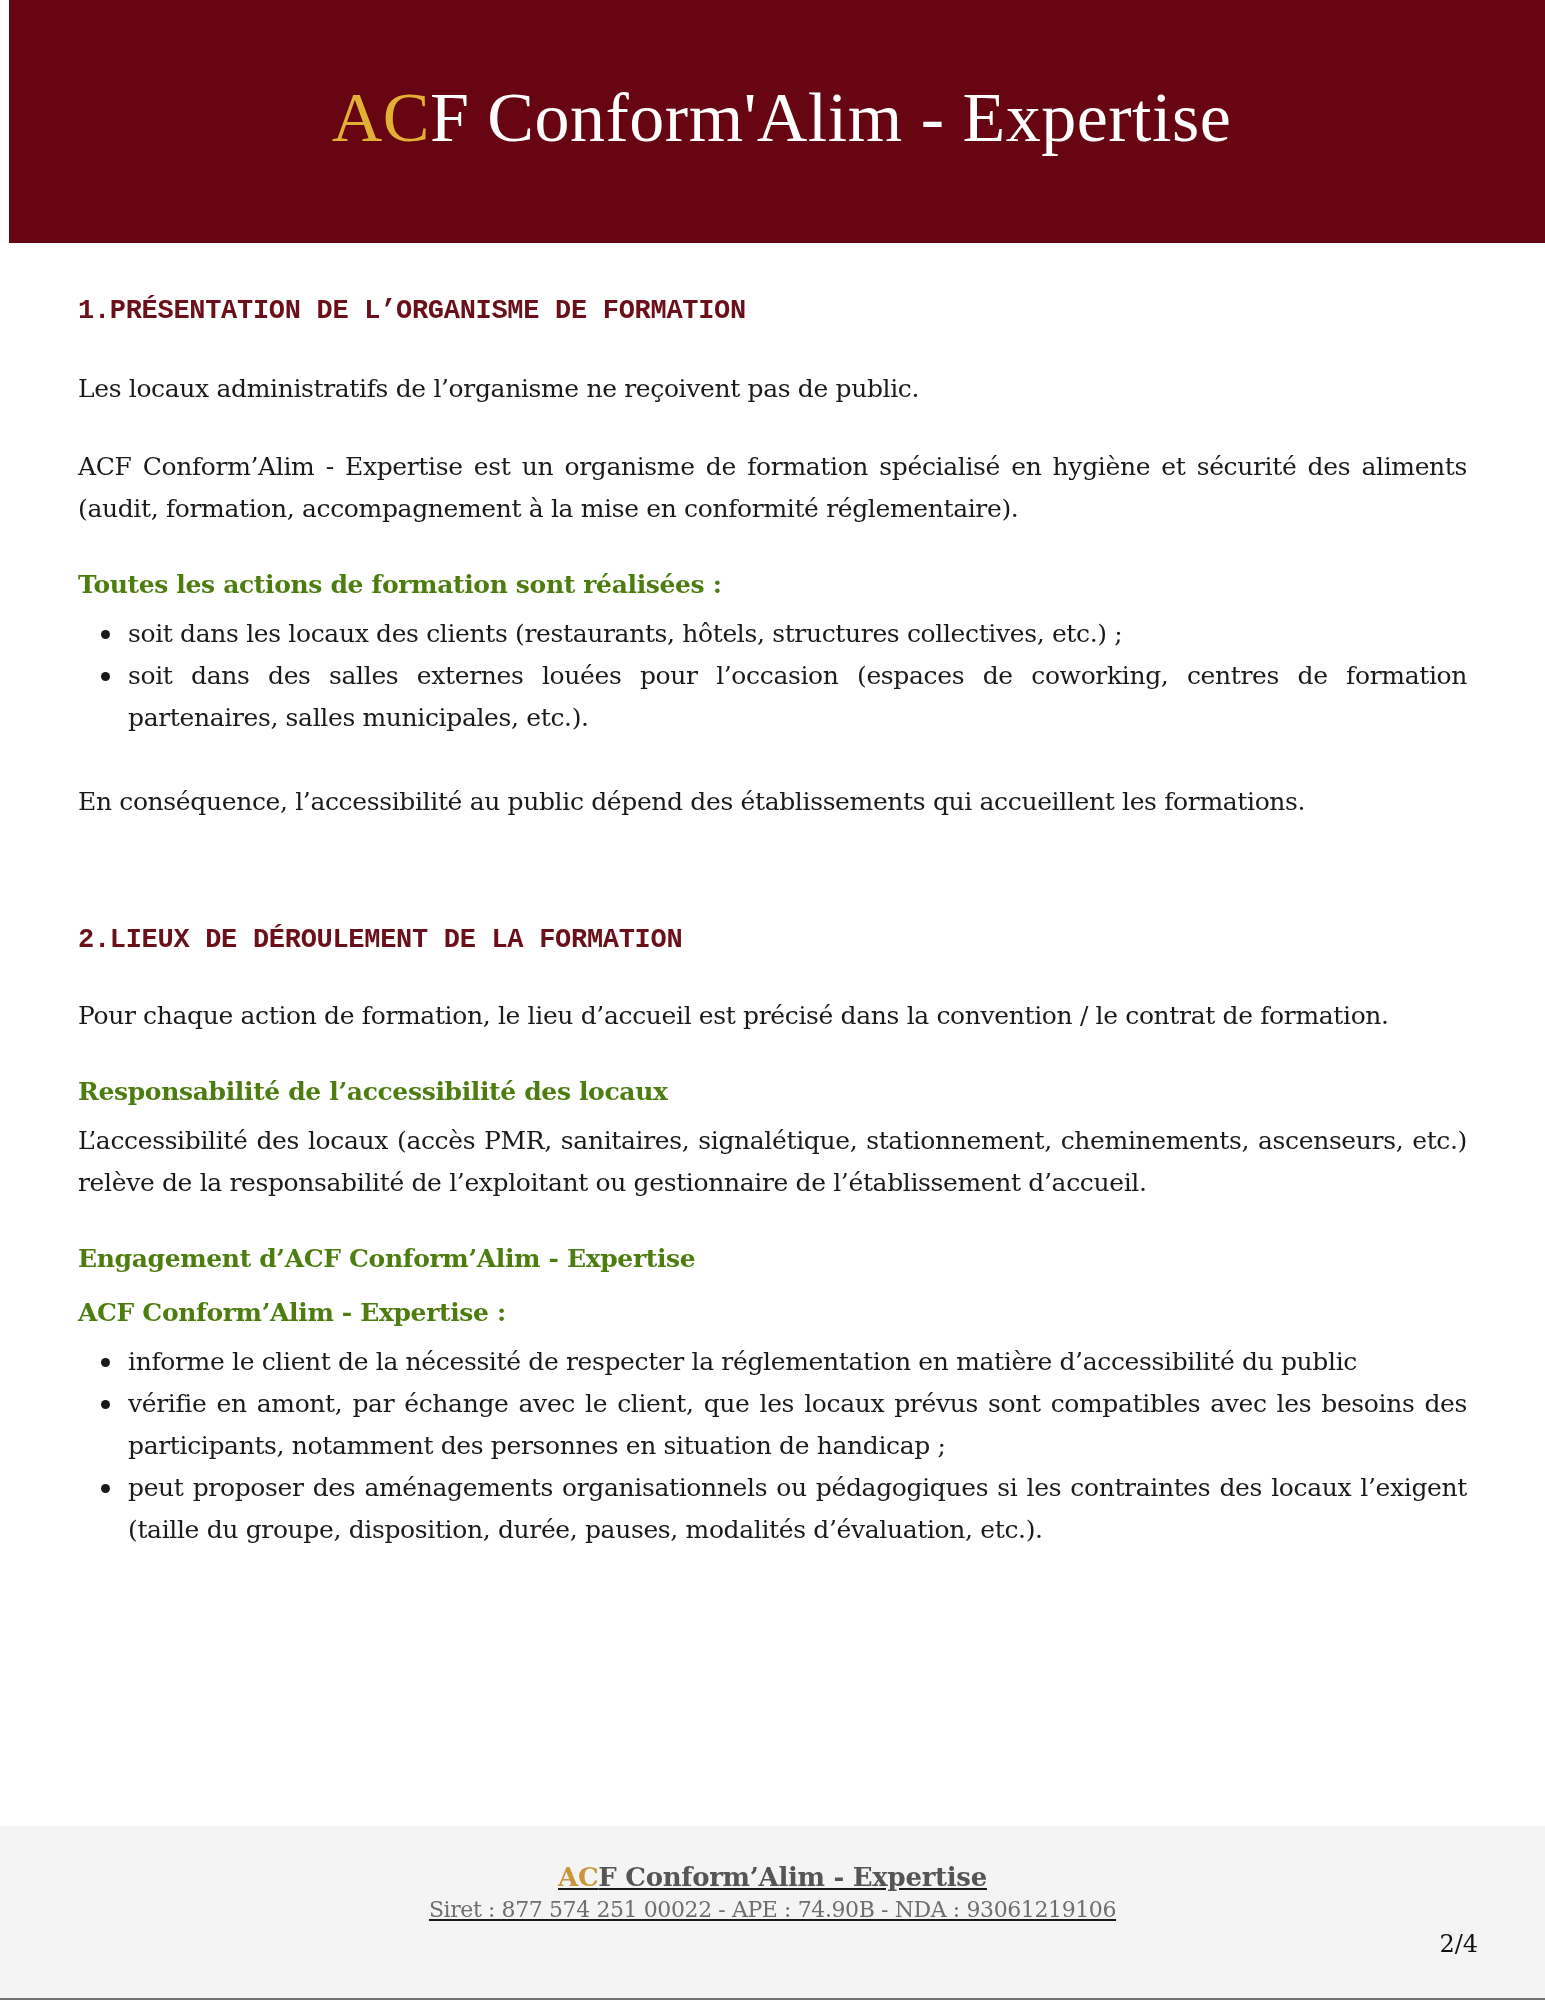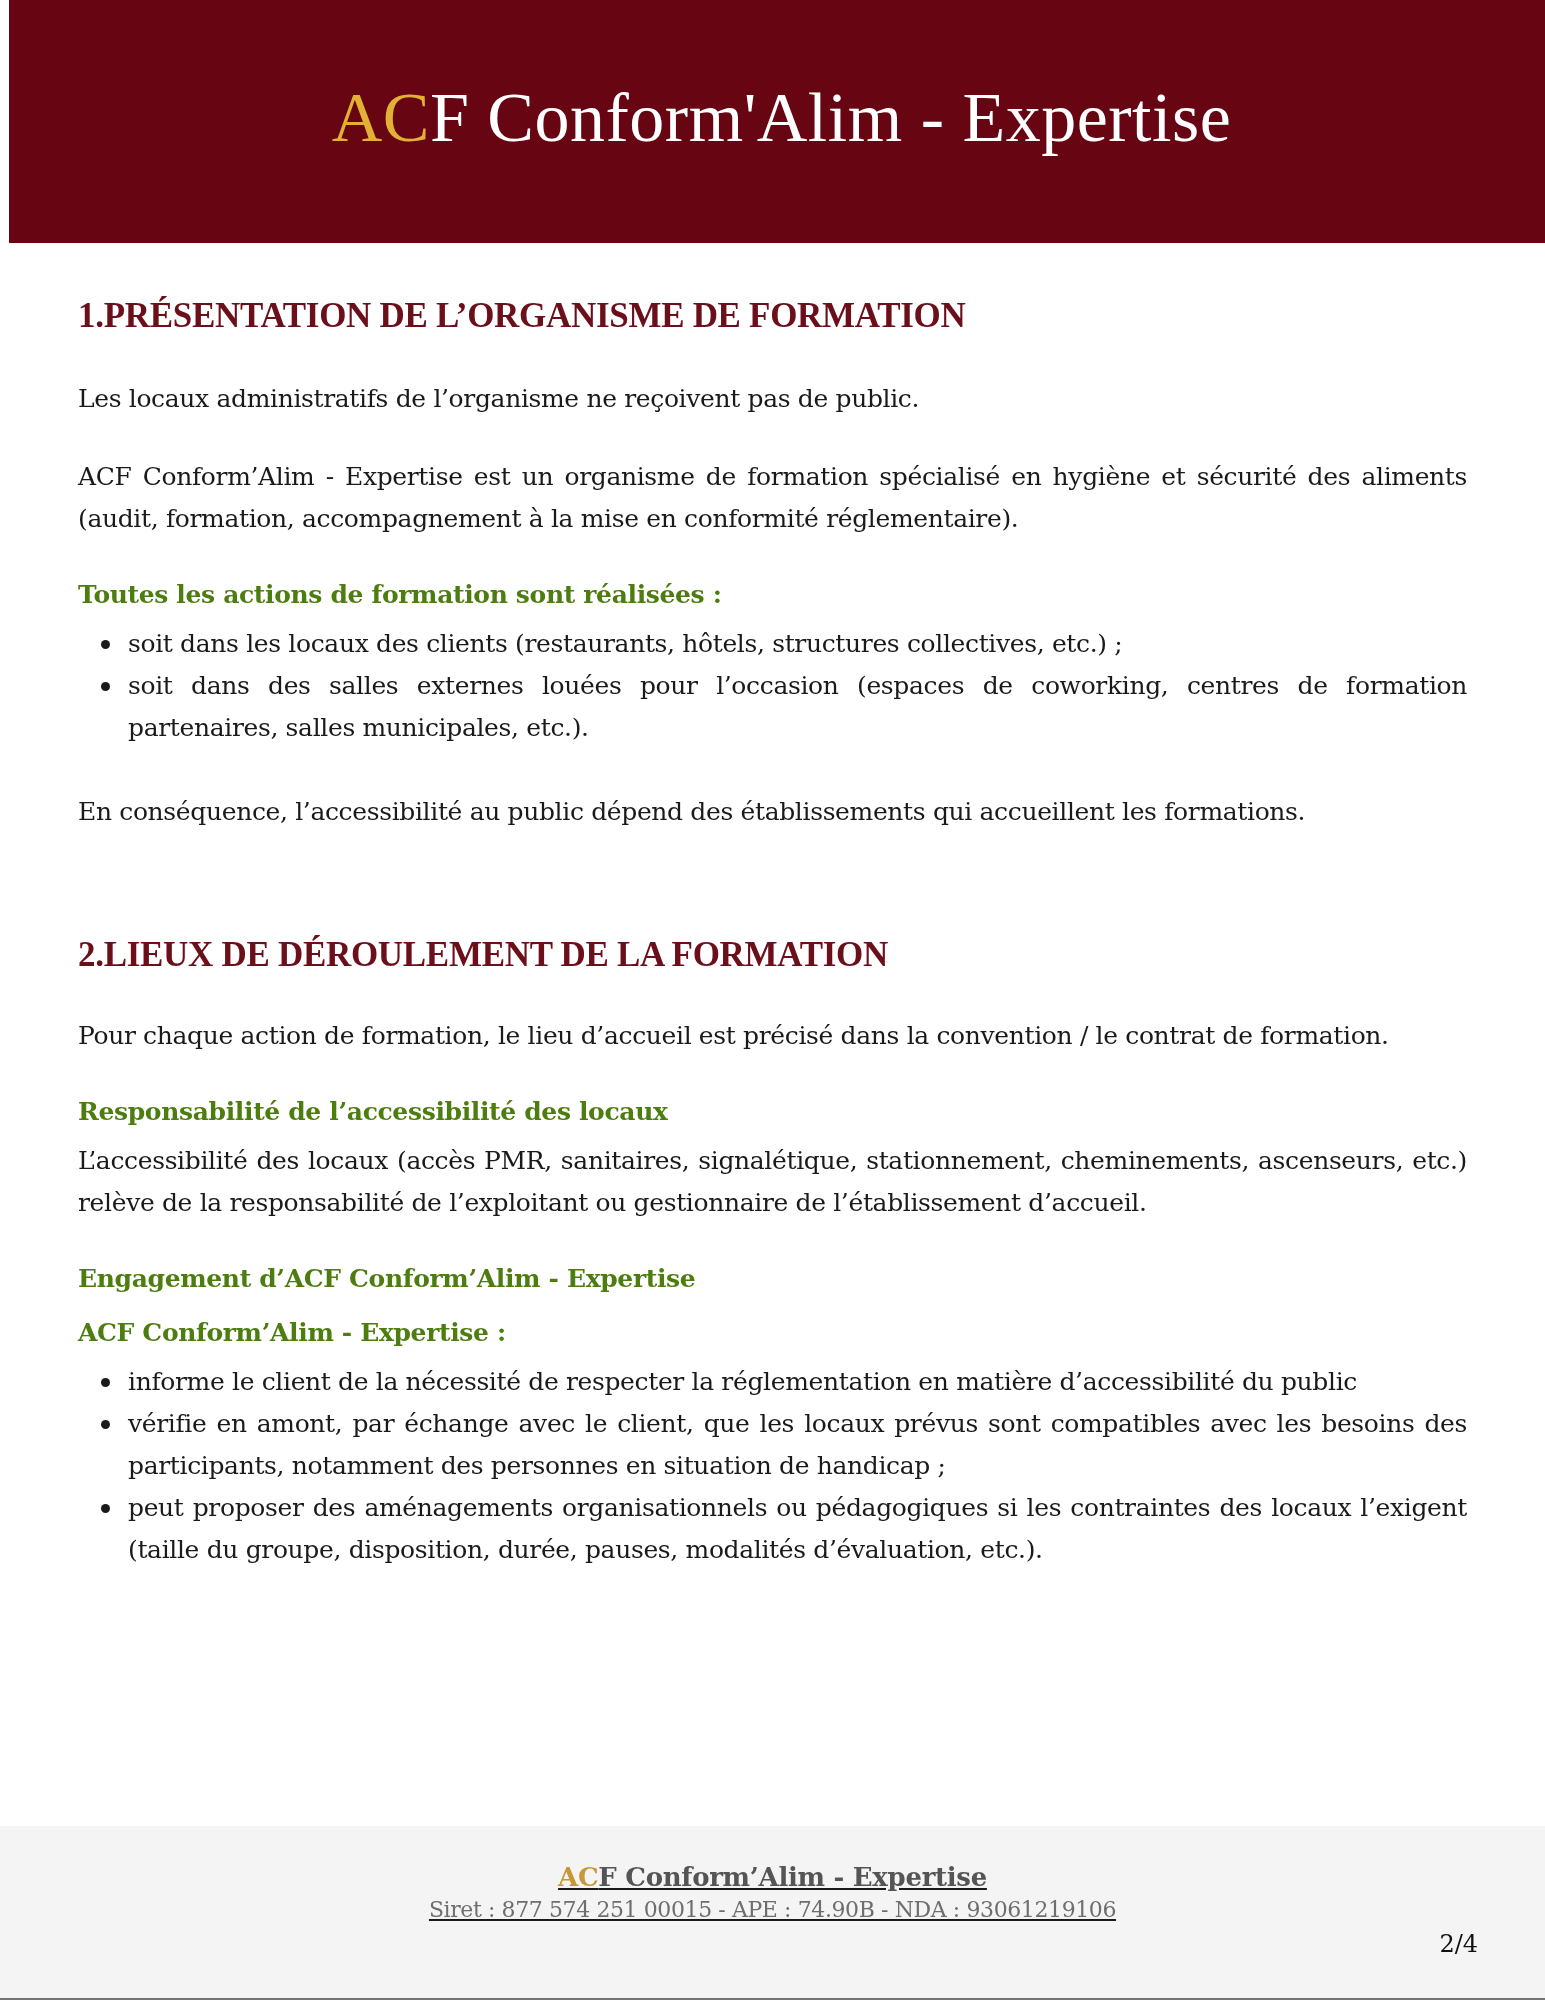--- a/index.html
+++ b/index.html
@@ -24,23 +24,23 @@
       color: #ffffff;
       letter-spacing: 0.5px;
       margin-top: -8px;
     }
     .accent { color: #e2b035; }
     .content {
       position: absolute; left: 78px; top: 296px;
       width: 1389px;
     }
     .section-title {
-      font-family: Liberation Serif, serif;
+      font-family: Liberation Mono, monospace;
       font-weight: bold;
-      font-size: 35px;
+      font-size: 27px;
       color: #6b0f1a;
       margin: 0;
       letter-spacing: -0.3px;
     }
     p.body {
       font-size: 25px;
       line-height: 42px;
       margin: 0;
       text-align: justify;
       letter-spacing: -0.35px;
@@ -138,15 +138,15 @@
   <ul class="bullets" style="margin-top:14px">
     <li><span class="bullet"></span><span>informe le client de la nécessité de respecter la réglementation en matière d’accessibilité du public</span></li>
     <li><span class="bullet"></span><span>vérifie en amont, par échange avec le client, que les locaux prévus sont compatibles avec les besoins des participants, notamment des personnes en situation de handicap ;</span></li>
     <li><span class="bullet"></span><span>peut proposer des aménagements organisationnels ou pédagogiques si les contraintes des locaux l’exigent (taille du groupe, disposition, durée, pauses, modalités d’évaluation, etc.).</span></li>
   </ul>
 
 </div>
 
 <div class="footer">
   <div class="footer-brand"><span class="accent">AC</span><span>F Conform’Alim - Expertise</span></div>
-  <div class="footer-line">Siret : 877 574 251 00015 - APE : 74.90B - NDA : 93061219106</div>
+  <div class="footer-line">Siret : 877 574 251 00022 - APE : 74.90B - NDA : 93061219106</div>
   <div class="page-number">2/4</div>
 </div>
 
 </body></html>

